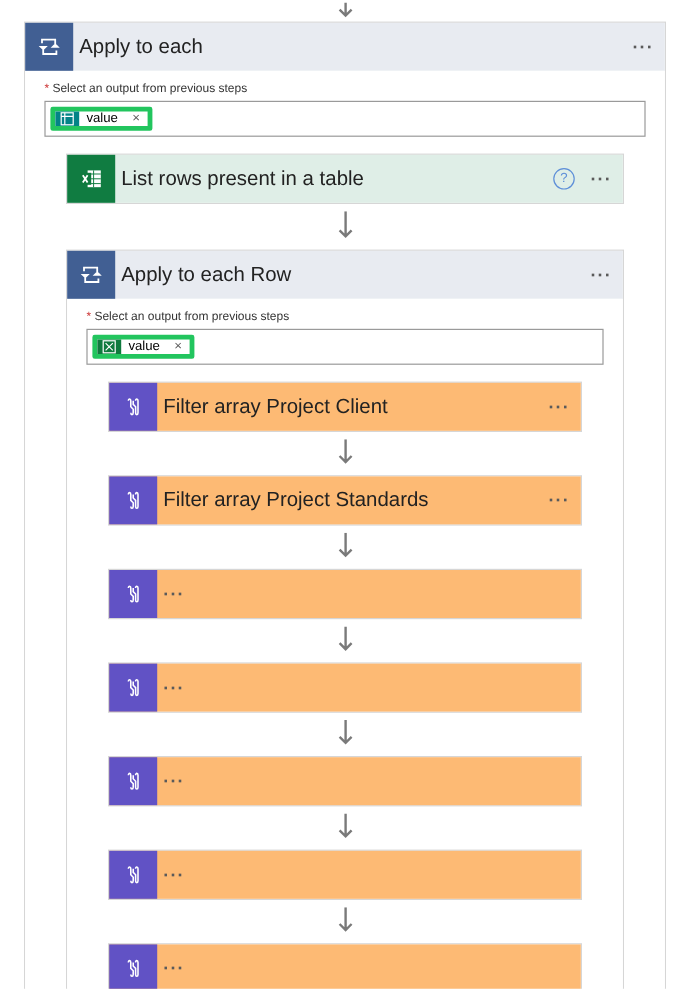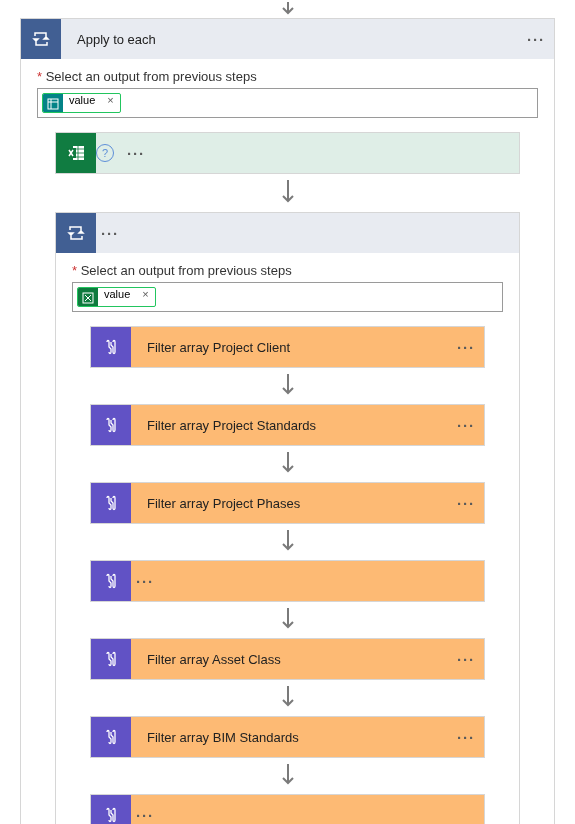--- a/index.html
+++ b/index.html
@@ -8,28 +8,28 @@
 .top-arrow{display:flex;justify-content:center;padding:2px 0 0}
 .card{border:1px solid #d6d6d6;background:#fff}
 .hdr{display:flex;align-items:center;height:40px;padding:0 4px 0 0;cursor:pointer}
 .hdr.blue{background:#e8ebf1}
 .hdr.green{background:#dfeee7}
 .hdr.purple{background:#fdba74}
 .ico{width:40px;height:40px;display:flex;align-items:center;justify-content:center;flex-shrink:0}
 .ico.dblue{background:#415F93}
 .ico.dgreen{background:#107C41}
 .ico.dpurple{background:#6152c5}
-.title{flex:1;font-size:13px;color:#222;padding:0 16px}
+.title{flex:1;font-size:17px;color:#222;padding:0 5px}
 .help{width:18px;height:18px;border:1.5px solid #5e8fd8;border-radius:50%;display:flex;align-items:center;justify-content:center;font-size:11px;color:#5e8fd8;margin-right:8px;cursor:pointer}
 .dots{width:28px;height:28px;display:flex;align-items:center;justify-content:center;cursor:pointer;color:#5a5a5a;font-size:15px;font-weight:bold;letter-spacing:1px}
 .body{background:#fff;padding:10px 16px 16px}
-.lbl{font-size:13px;color:#333;margin-bottom:4px}
+.lbl{font-size:10px;color:#333;margin-bottom:4px}
 .lbl .req{color:#c33}
 .inp{border:1px solid #9a9a9a;padding:4px;display:flex;align-items:center;min-height:28px;background:#fff}
-.token{display:inline-flex;border:1px solid #22c55e;background:#fff;border-radius:2px;overflow:hidden;height:20px}
+.token{display:inline-flex;align-items:center;border:4px solid #22c55e;background:#fff;border-radius:2px;overflow:hidden;height:20px}
 .tk-ico{width:20px;height:20px;display:flex;align-items:center;justify-content:center}
 .tk-ico.teal{background:#038387}
 .tk-ico.grn{background:#0f7a3e}
 .tk-txt{font-size:11px;padding:0 6px}
 .tk-x{font-size:11px;padding:0 6px;cursor:pointer;color:#5a5a5a}
 .arrow-box{display:flex;justify-content:center;padding:6px 0}
 .nested{margin:0 18px}
 .nested2{margin:0 18px}
 .step{margin-bottom:0}
 svg.arrow{display:block}
@@ -75,38 +75,40 @@
         <div class="card step">
           <div class="hdr green">
             <div class="ico dgreen">
               <svg width="20" height="20" viewBox="0 0 20 20">
                   <rect x="7" y="3" width="11" height="14" fill="#fff"></rect>
                   <path d="M7 6 H18 M7 10 H18 M7 14 H18 M12 3 V17" stroke="#0f7a3e" stroke-width="0.8"></path>
                   <rect x="1" y="5" width="9" height="10" fill="#0f7a3e"></rect>
                   <path d="M3 7 L7 13 M7 7 L3 13" stroke="#fff" stroke-width="1.5"></path>
                 </svg>
             </div>
+            <div class="title">List rows present in a table</div>
             <div class="help">?</div>
             <div class="dots">···</div>
           </div>
         </div>
 
         <div class="arrow-box">
           <svg class="arrow" width="20" height="26" viewBox="0 0 20 26">
               <path d="M10 0 L10 20 M5 16 L10 21 L15 16" stroke="#7a7a7a" stroke-width="2" fill="none"></path>
             </svg>
         </div>
 
         <div class="card">
           <div class="hdr blue">
             <div class="ico dblue">
               <svg width="18" height="18" viewBox="0 0 18 18">
                   <path d="M3 6 L3 3 L14 3 L14 9 M14 7 L16 9 L12 9 Z M15 12 L15 15 L4 15 L4 9 M4 11 L2 9 L6 9 Z" fill="none" stroke="#fff" stroke-width="1.5"></path>
                 </svg>
             </div>
+            <div class="title">Apply to each Row</div>
             <div class="dots">···</div>
           </div>
           <div class="body">
             <div class="lbl"><span class="req">*</span> <span>Select an output from previous steps</span></div>
             <div class="inp">
               <span class="token">
                 <span class="tk-ico grn">
                     <svg width="12" height="12" viewBox="0 0 12 12">
                       <rect x="1" y="1" width="10" height="10" fill="none" stroke="#fff"></rect>
                       <path d="M3 3 L9 9 M9 3 L3 9" stroke="#fff"></path>
@@ -152,68 +154,65 @@
                     <path d="M10 0 L10 18 M5 14 L10 19 L15 14" stroke="#7a7a7a" stroke-width="2" fill="none"></path>
                   </svg>
                 </div>
                 <div class="card step">
                   <div class="hdr purple">
                     <div class="ico dpurple">
                       <svg width="18" height="18" viewBox="0 0 18 18">
                         <path d="M5 4 C5 2 7 2 7 4 L7 9 L9 11 L9 14 C9 16 7 16 7 14 M11 4 C11 2 13 2 13 4 L13 14 C13 16 11 16 11 14 L11 9 L9 7 L9 4" fill="none" stroke="#fff" stroke-width="1.3"></path>
                       </svg>
                     </div>
-                    <div class="title">Filter array Project Phases</div>
-                    <div class="dots">···</div>
-                  </div>
-                </div>
-                <div class="arrow-box">
-                  <svg class="arrow" width="20" height="24" viewBox="0 0 20 24">
-                    <path d="M10 0 L10 18 M5 14 L10 19 L15 14" stroke="#7a7a7a" stroke-width="2" fill="none"></path>
-                  </svg>
-                </div>
-                <div class="card step">
-                  <div class="hdr purple">
-                    <div class="ico dpurple">
-                      <svg width="18" height="18" viewBox="0 0 18 18">
-                        <path d="M5 4 C5 2 7 2 7 4 L7 9 L9 11 L9 14 C9 16 7 16 7 14 M11 4 C11 2 13 2 13 4 L13 14 C13 16 11 16 11 14 L11 9 L9 7 L9 4" fill="none" stroke="#fff" stroke-width="1.3"></path>
-                      </svg>
-                    </div>
-                    <div class="dots">···</div>
-                  </div>
-                </div>
-                <div class="arrow-box">
-                  <svg class="arrow" width="20" height="24" viewBox="0 0 20 24">
-                    <path d="M10 0 L10 18 M5 14 L10 19 L15 14" stroke="#7a7a7a" stroke-width="2" fill="none"></path>
-                  </svg>
-                </div>
-                <div class="card step">
-                  <div class="hdr purple">
-                    <div class="ico dpurple">
-                      <svg width="18" height="18" viewBox="0 0 18 18">
-                        <path d="M5 4 C5 2 7 2 7 4 L7 9 L9 11 L9 14 C9 16 7 16 7 14 M11 4 C11 2 13 2 13 4 L13 14 C13 16 11 16 11 14 L11 9 L9 7 L9 4" fill="none" stroke="#fff" stroke-width="1.3"></path>
-                      </svg>
-                    </div>
-                    <div class="title">Filter array Asset Class</div>
-                    <div class="dots">···</div>
-                  </div>
-                </div>
-                <div class="arrow-box">
-                  <svg class="arrow" width="20" height="24" viewBox="0 0 20 24">
-                    <path d="M10 0 L10 18 M5 14 L10 19 L15 14" stroke="#7a7a7a" stroke-width="2" fill="none"></path>
-                  </svg>
-                </div>
-                <div class="card step">
-                  <div class="hdr purple">
-                    <div class="ico dpurple">
-                      <svg width="18" height="18" viewBox="0 0 18 18">
-                        <path d="M5 4 C5 2 7 2 7 4 L7 9 L9 11 L9 14 C9 16 7 16 7 14 M11 4 C11 2 13 2 13 4 L13 14 C13 16 11 16 11 14 L11 9 L9 7 L9 4" fill="none" stroke="#fff" stroke-width="1.3"></path>
-                      </svg>
-                    </div>
-                    <div class="title">Filter array BIM Standards</div>
+                    <div class="dots">···</div>
+                  </div>
+                </div>
+                <div class="arrow-box">
+                  <svg class="arrow" width="20" height="24" viewBox="0 0 20 24">
+                    <path d="M10 0 L10 18 M5 14 L10 19 L15 14" stroke="#7a7a7a" stroke-width="2" fill="none"></path>
+                  </svg>
+                </div>
+                <div class="card step">
+                  <div class="hdr purple">
+                    <div class="ico dpurple">
+                      <svg width="18" height="18" viewBox="0 0 18 18">
+                        <path d="M5 4 C5 2 7 2 7 4 L7 9 L9 11 L9 14 C9 16 7 16 7 14 M11 4 C11 2 13 2 13 4 L13 14 C13 16 11 16 11 14 L11 9 L9 7 L9 4" fill="none" stroke="#fff" stroke-width="1.3"></path>
+                      </svg>
+                    </div>
+                    <div class="dots">···</div>
+                  </div>
+                </div>
+                <div class="arrow-box">
+                  <svg class="arrow" width="20" height="24" viewBox="0 0 20 24">
+                    <path d="M10 0 L10 18 M5 14 L10 19 L15 14" stroke="#7a7a7a" stroke-width="2" fill="none"></path>
+                  </svg>
+                </div>
+                <div class="card step">
+                  <div class="hdr purple">
+                    <div class="ico dpurple">
+                      <svg width="18" height="18" viewBox="0 0 18 18">
+                        <path d="M5 4 C5 2 7 2 7 4 L7 9 L9 11 L9 14 C9 16 7 16 7 14 M11 4 C11 2 13 2 13 4 L13 14 C13 16 11 16 11 14 L11 9 L9 7 L9 4" fill="none" stroke="#fff" stroke-width="1.3"></path>
+                      </svg>
+                    </div>
+                    <div class="dots">···</div>
+                  </div>
+                </div>
+                <div class="arrow-box">
+                  <svg class="arrow" width="20" height="24" viewBox="0 0 20 24">
+                    <path d="M10 0 L10 18 M5 14 L10 19 L15 14" stroke="#7a7a7a" stroke-width="2" fill="none"></path>
+                  </svg>
+                </div>
+                <div class="card step">
+                  <div class="hdr purple">
+                    <div class="ico dpurple">
+                      <svg width="18" height="18" viewBox="0 0 18 18">
+                        <path d="M5 4 C5 2 7 2 7 4 L7 9 L9 11 L9 14 C9 16 7 16 7 14 M11 4 C11 2 13 2 13 4 L13 14 C13 16 11 16 11 14 L11 9 L9 7 L9 4" fill="none" stroke="#fff" stroke-width="1.3"></path>
+                      </svg>
+                    </div>
                     <div class="dots">···</div>
                   </div>
                 </div>
                 <div class="arrow-box">
                   <svg class="arrow" width="20" height="24" viewBox="0 0 20 24">
                     <path d="M10 0 L10 18 M5 14 L10 19 L15 14" stroke="#7a7a7a" stroke-width="2" fill="none"></path>
                   </svg>
                 </div>
                 <div class="card step">
                   <div class="hdr purple">

